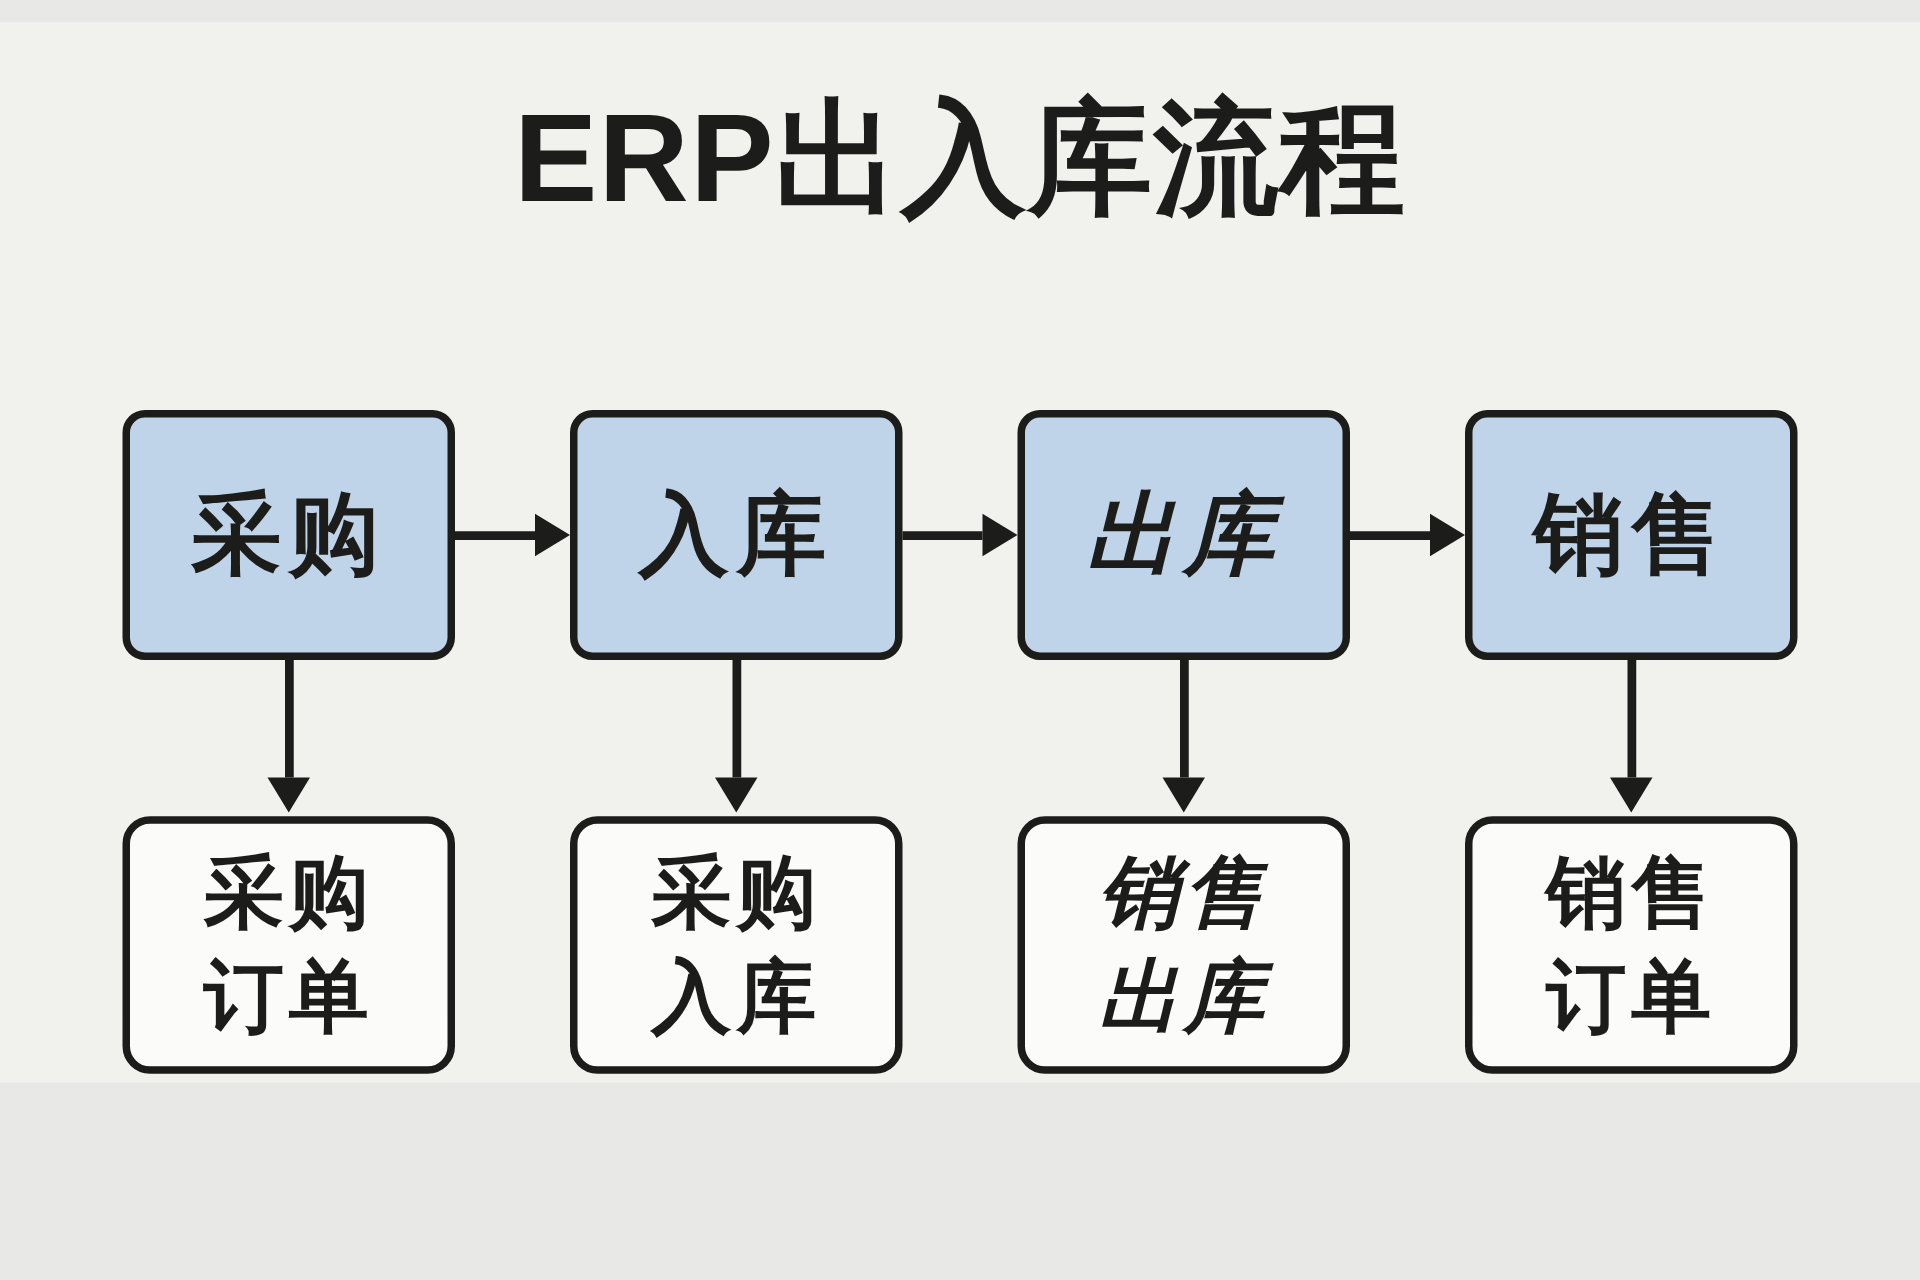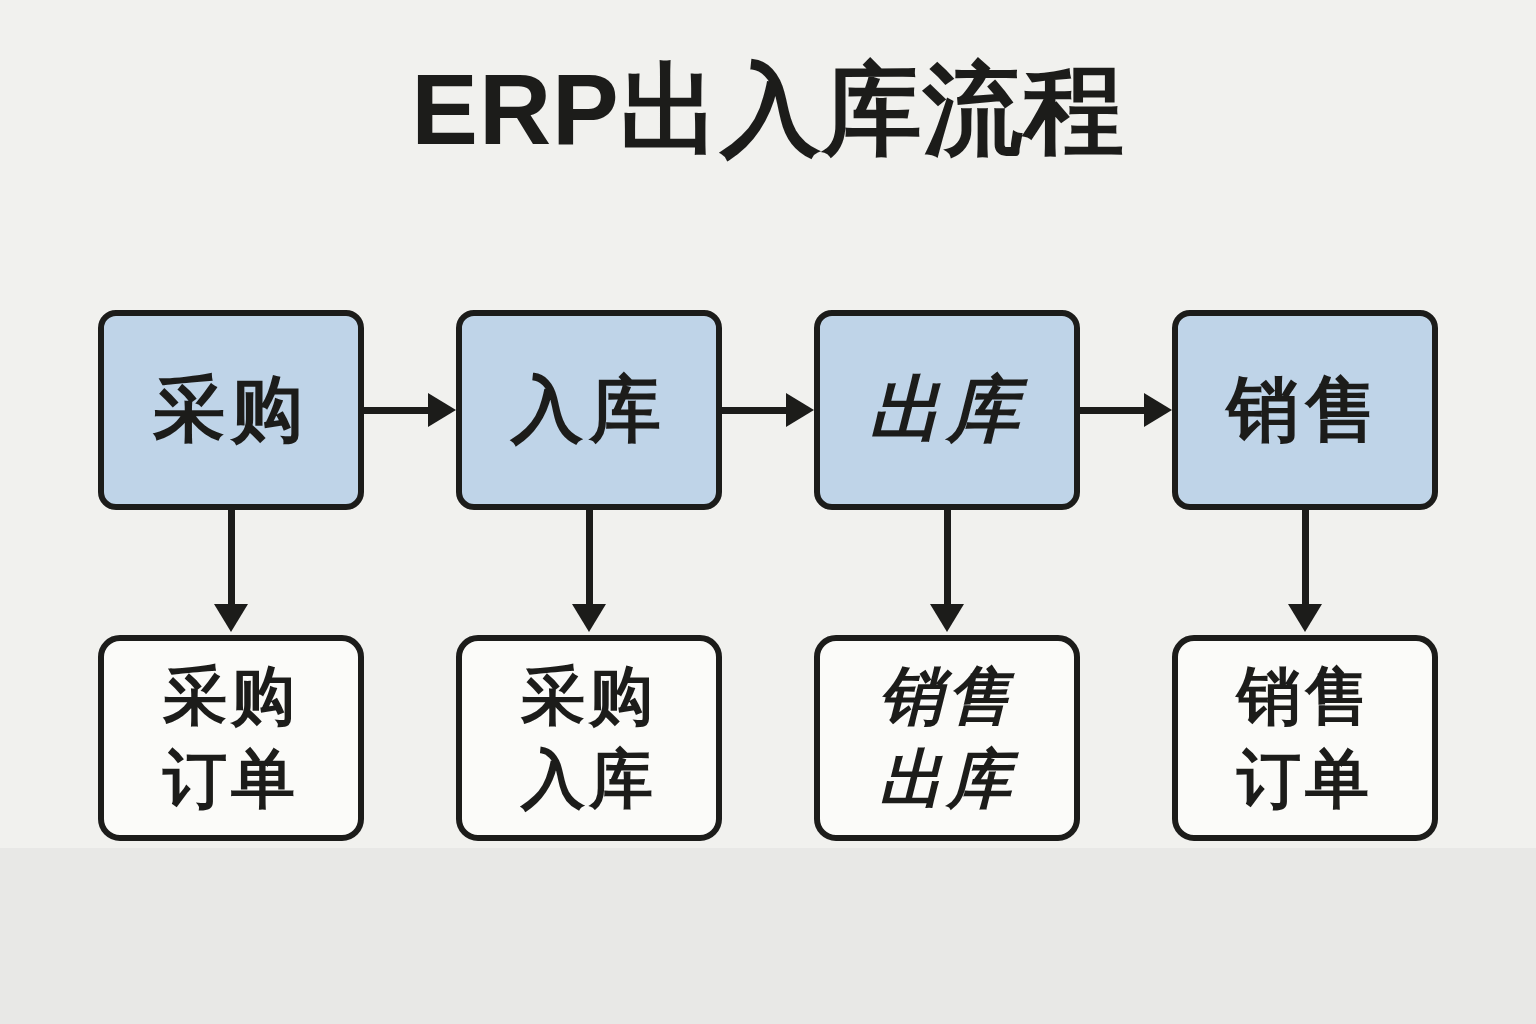--- a/index.html
+++ b/index.html
@@ -4,21 +4,21 @@
 <style>
   * { margin: 0; padding: 0; box-sizing: border-box; }
   html, body { background: #e8e8e6; }
   .canvas {
     width: 1536px;
     height: 848px;
     background: var(--background, #f1f1ee);
     position: relative;
     overflow: hidden;
     font-family: "Liberation Sans", "DejaVu Sans", sans-serif;
-    margin: 0 auto;
+    margin: 18px auto;
   }
   .title {
     padding-top: 52px;
     text-align: center;
     font-size: 100px;
     font-weight: 900;
     letter-spacing: 1px;
     color: var(--stroke, #1c1c1a);
     line-height: 1.15;
   }

